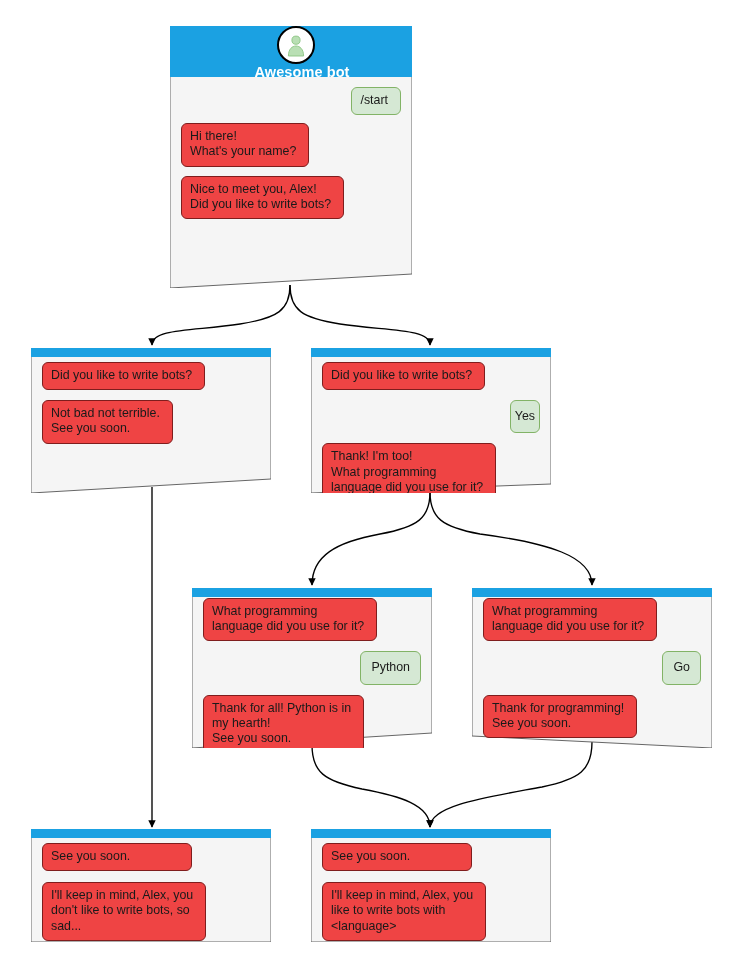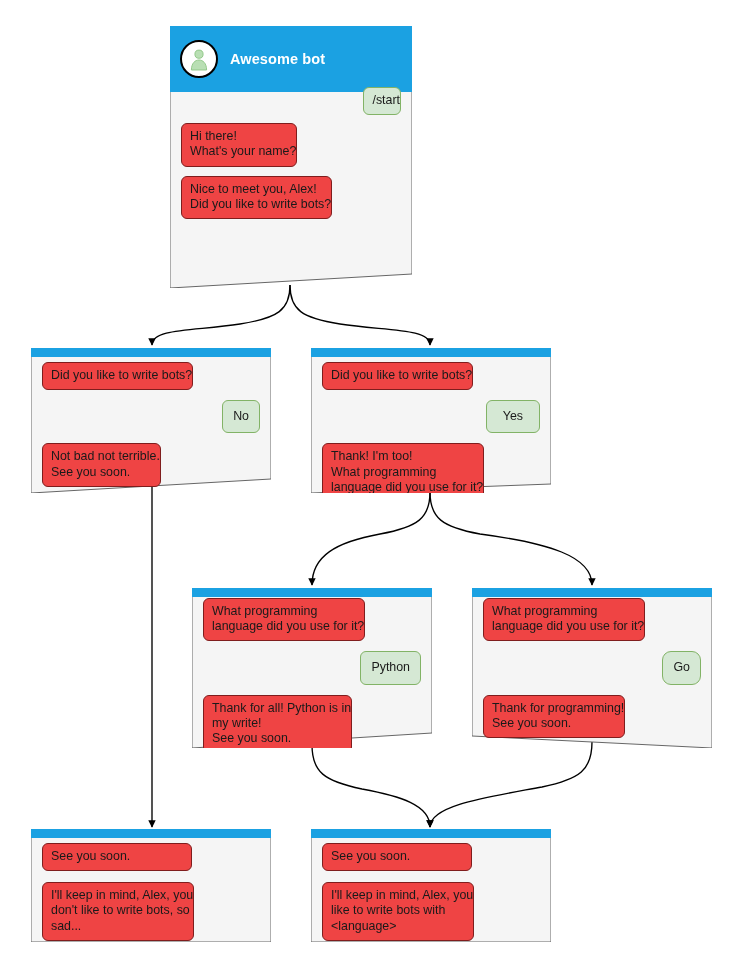--- a/index.html
+++ b/index.html
@@ -53,24 +53,25 @@
   .node-header {
     position: absolute;
     left: 0;
     top: 0;
     width: 100%;
     background: #1ba1e2;
     box-sizing: border-box;
   }
   .node-header.thin { height: 9px; }
   .node-header.tall {
-    height: 66px;
+    height: 51px;
     display: flex;
     align-items: center;
     padding-left: 10px;
+    flex-direction: column;
   }
   .bot-title {
     color: #ffffff;
     font-size: 14.5px;
     font-weight: bold;
     margin-left: 12px;
     letter-spacing: 0.1px;
   }
 
   
@@ -93,21 +94,21 @@
     left: 0;
     width: 100%;
     box-sizing: border-box;
     padding: 10px 11px 0 11px;
   }
 
   .bubble {
     display: inline-block;
     box-sizing: border-box;
     border-radius: 6px;
-    padding: 5px 0 6px 8px;
+    padding: 5px 12px 6px 8px;
     font-size: 12.4px;
     line-height: 15.2px;
     color: #1a1a1a;
     white-space: pre-line;
     position: relative;
   }
   .bubble.bot {
     background: #ef4444;
     border: 1px solid #7f1d1d;
   }
@@ -185,43 +186,40 @@
   <div class="node" id="node-no" style="left:31px; top:348px; width:240px; height:145px;">
     <svg class="node-shape" viewBox="0 0 240 145" preserveAspectRatio="none">
       <path d="M 0,0 L 240,0 L 240,131 L 0,145 Z" fill="#f5f5f5" stroke="#666666" stroke-width="1"></path>
     </svg>
     <div class="node-content">
       <div class="node-header thin"></div>
       <div class="chat" style="top:9px; padding-top:5px;">
         <div class="row left" style="margin-bottom:10px;">
           <div class="bubble bot">Did you like to write bots?</div>
         </div>
-        <div class="row right" style="margin-bottom:10px;">
-          <div class="bubble user" style="padding:8px 10px;">No</div>
-        </div>
         <div class="row left">
           <div class="bubble bot">Not bad not terrible.
 See you soon.</div>
         </div>
       </div>
     </div>
   </div>
 
   <div class="node" id="node-yes" style="left:311px; top:348px; width:240px; height:145px;">
     <svg class="node-shape" viewBox="0 0 240 145" preserveAspectRatio="none">
       <path d="M 0,0 L 240,0 L 240,136 L 0,145 Z" fill="#f5f5f5" stroke="#666666" stroke-width="1"></path>
     </svg>
     <div class="node-content">
       <div class="node-header thin"></div>
       <div class="chat" style="top:9px; padding-top:5px;">
         <div class="row left" style="margin-bottom:10px;">
           <div class="bubble bot">Did you like to write bots?</div>
         </div>
         <div class="row right" style="margin-bottom:10px;">
-          <div class="bubble user" style="padding:8px 16px;">Yes</div>
+          <div class="bubble user" style="padding:8px 4px;">Yes</div>
         </div>
         <div class="row left">
           <div class="bubble bot">Thank! I'm too!
 What programming
 language did you use for it?</div>
         </div>
       </div>
     </div>
   </div>
 
@@ -234,40 +232,40 @@
       <div class="chat" style="top:5px; padding-top:5px;">
         <div class="row left" style="margin-bottom:10px;">
           <div class="bubble bot">What programming
 language did you use for it?</div>
         </div>
         <div class="row right" style="margin-bottom:10px;">
           <div class="bubble user" style="padding:8px 10px;text-align:right;">Python</div>
         </div>
         <div class="row left">
           <div class="bubble bot">Thank for all! Python is in
-my write!
+my hearth!
 See you soon.</div>
         </div>
       </div>
     </div>
   </div>
 
   <div class="node" id="node-go" style="left:472px; top:588px; width:240px; height:160px;">
     <svg class="node-shape" viewBox="0 0 240 160" preserveAspectRatio="none">
       <path d="M 0,0 L 240,0 L 240,160 L 0,148 Z" fill="#f5f5f5" stroke="#666666" stroke-width="1"></path>
     </svg>
     <div class="node-content">
       <div class="node-header thin" style="z-index:3;"></div>
       <div class="chat" style="top:5px; padding-top:5px;">
         <div class="row left" style="margin-bottom:10px;">
           <div class="bubble bot">What programming
 language did you use for it?</div>
         </div>
         <div class="row right" style="margin-bottom:10px;">
-          <div class="bubble user" style="padding:8px 10px;border-radius:9px;">Go</div>
+          <div class="bubble user" style="padding:8px 10px;">Go</div>
         </div>
         <div class="row left">
           <div class="bubble bot">Thank for programming!
 See you soon.</div>
         </div>
       </div>
     </div>
   </div>
 
   <div class="node" id="node-end-sad" style="left:31px; top:829px; width:240px; height:113px;">

